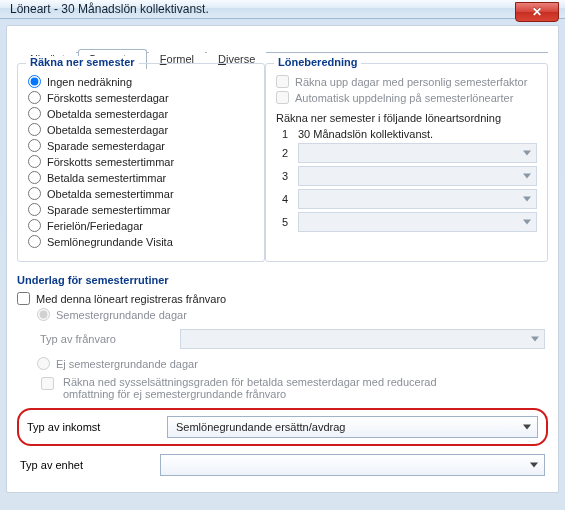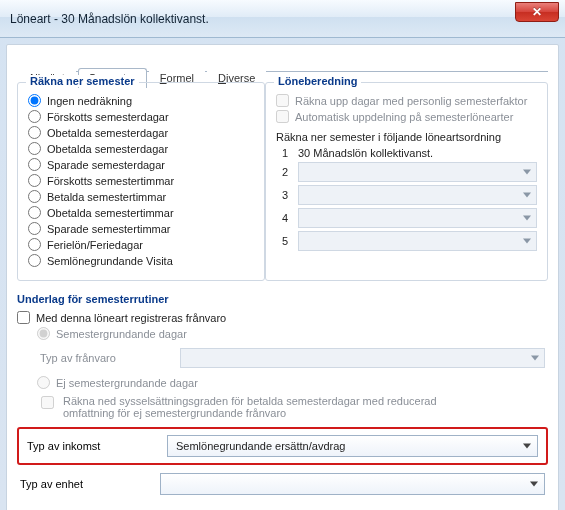--- a/index.html
+++ b/index.html
@@ -7,21 +7,21 @@
     margin: 0;
     font-family: "Segoe UI", Tahoma, sans-serif;
     font-size: 11px;
     background: linear-gradient(to bottom, #d5e3f2 0%, #d9e4f1 100%);
     width: 565px;
     height: 510px;
     overflow: hidden;
     color: #000;
   }
   .titlebar {
-    height: 38px;
+    height: 19px;
     background: linear-gradient(to bottom, #f7fbff 0%, #e1ecf7 45%, #cfe0f0 46%, #dde9f5 100%);
     border-bottom: 1px solid #9fb9d1;
     display: flex;
     align-items: center;
     padding: 0 6px 0 10px;
     position: relative;
   }
   .titlebar .title { color: #123; font-size: 12px; }
   .close-btn {
     position: absolute;
@@ -153,21 +153,21 @@
   .indent { margin-left: 20px; }
   .field-row {
     display: flex;
     align-items: center;
     gap: 10px;
     margin: 8px 3px;
   }
   .field-row .lbl { width: 130px; }
   .highlight {
     border: 2px solid #d11a1a;
-    border-radius: 3px;
+    border-radius: 14px;
     padding: 6px 8px;
     margin: 8px 0 4px 0;
   }
   .wide-combo {
     flex: 1;
     height: 22px;
     border: 1px solid #9fb2c7;
     background: linear-gradient(#fff, #eef3fa);
     position: relative;
     display: flex;

